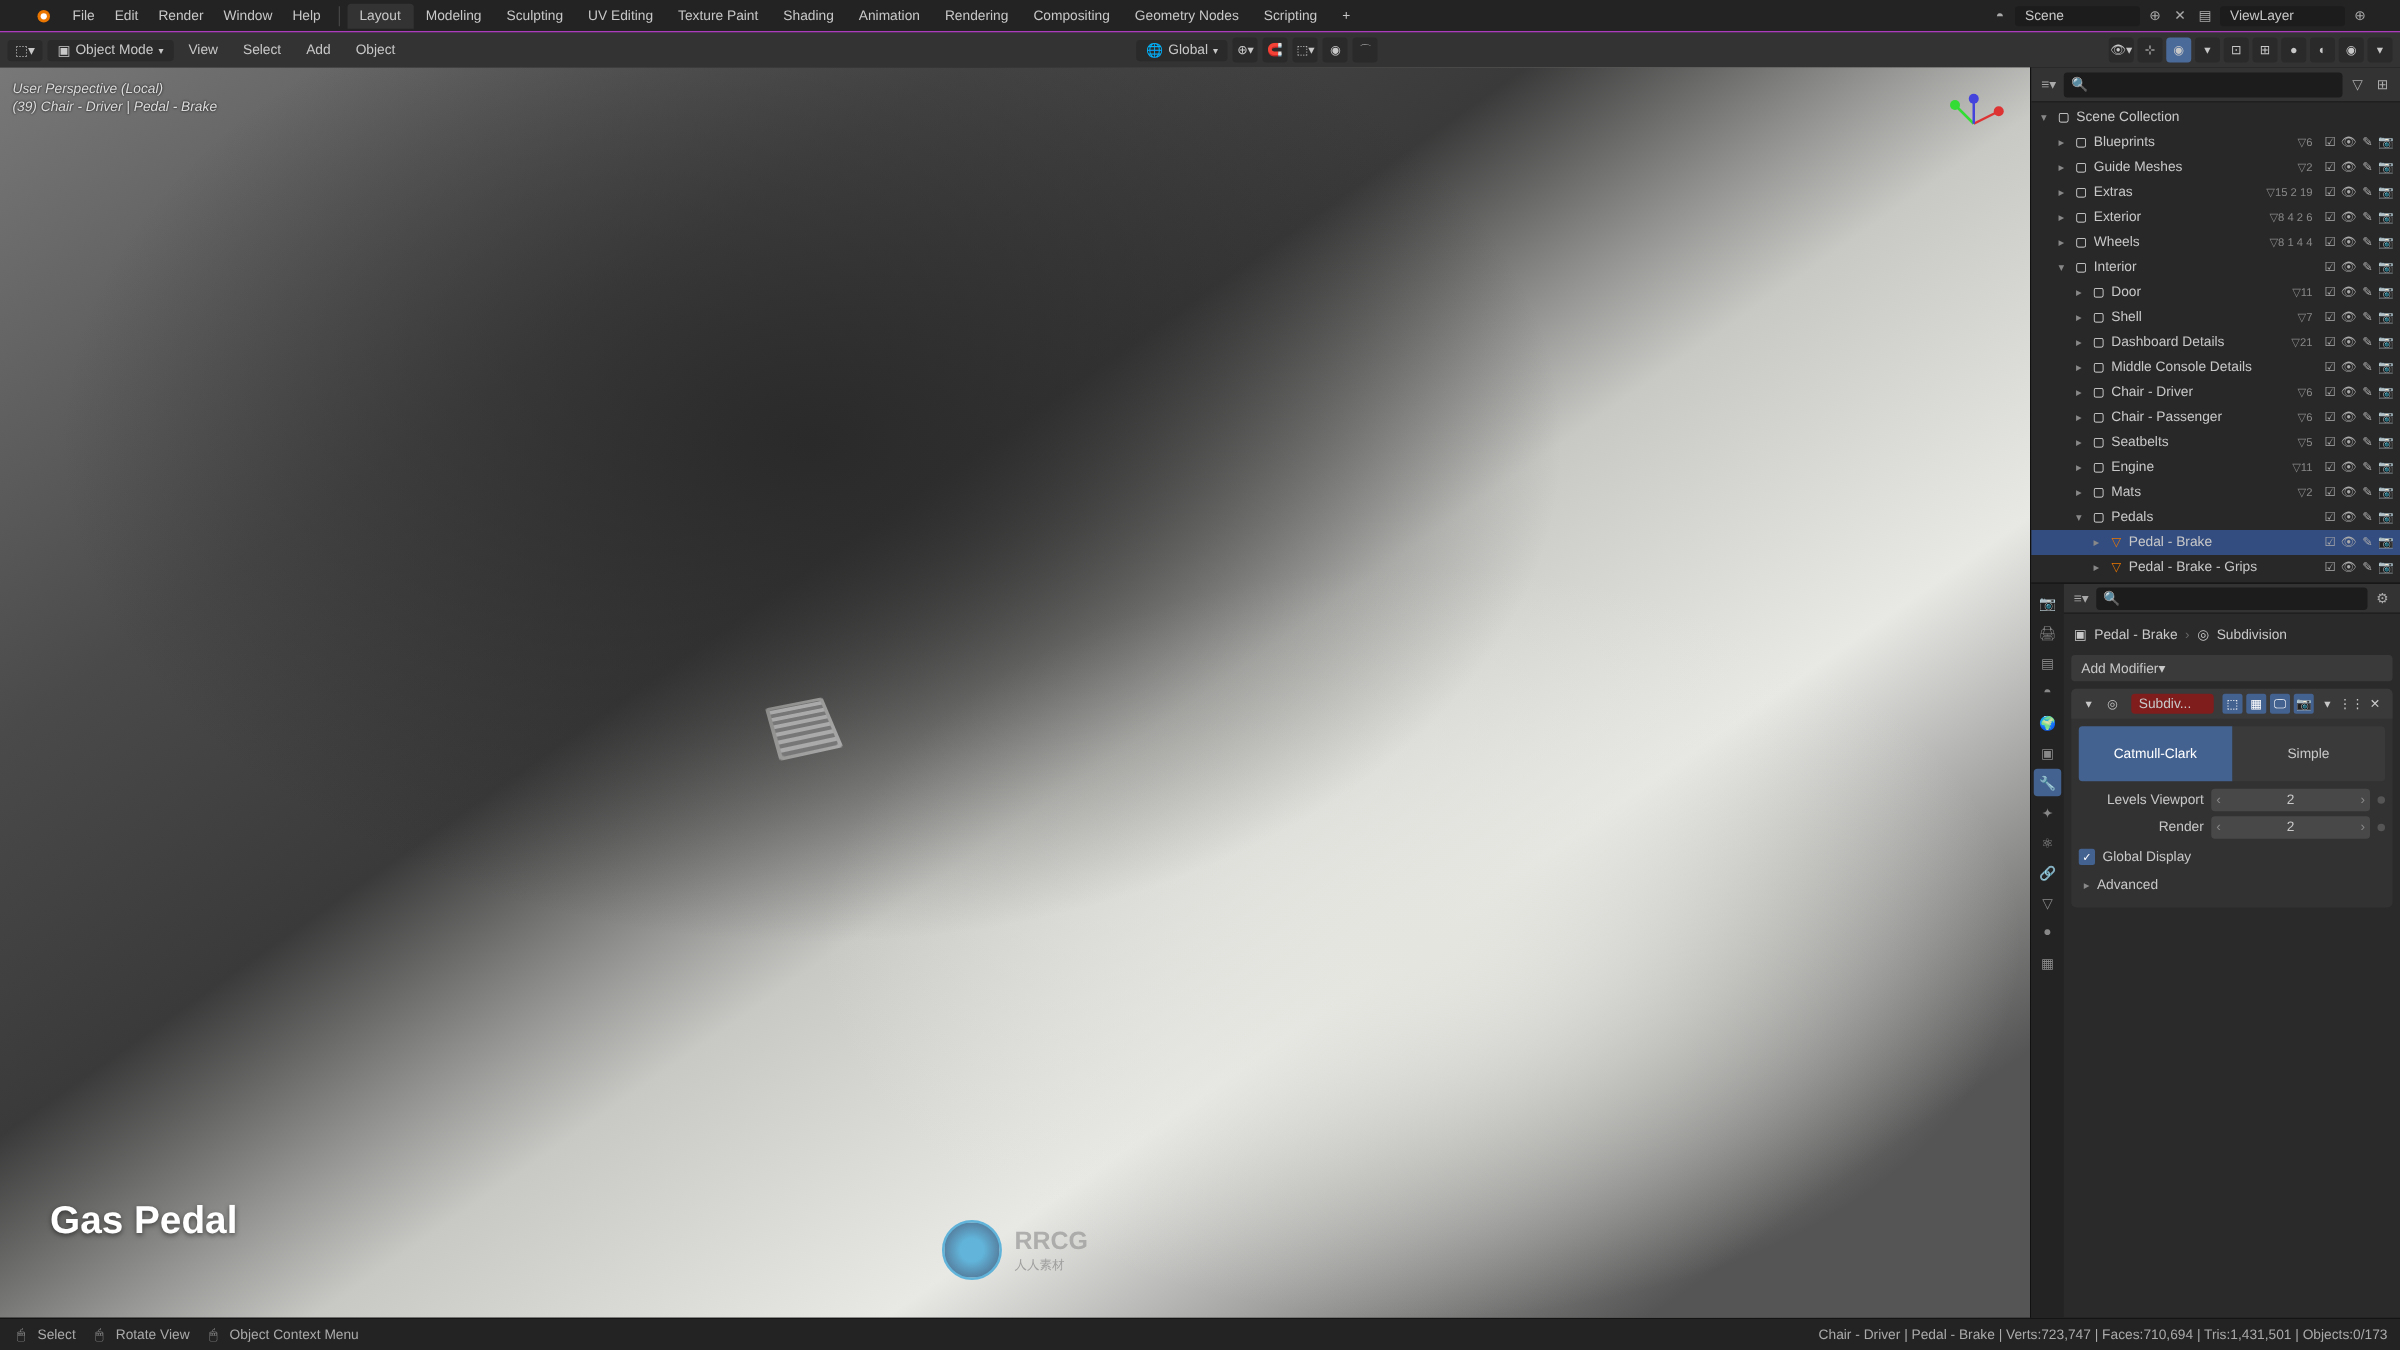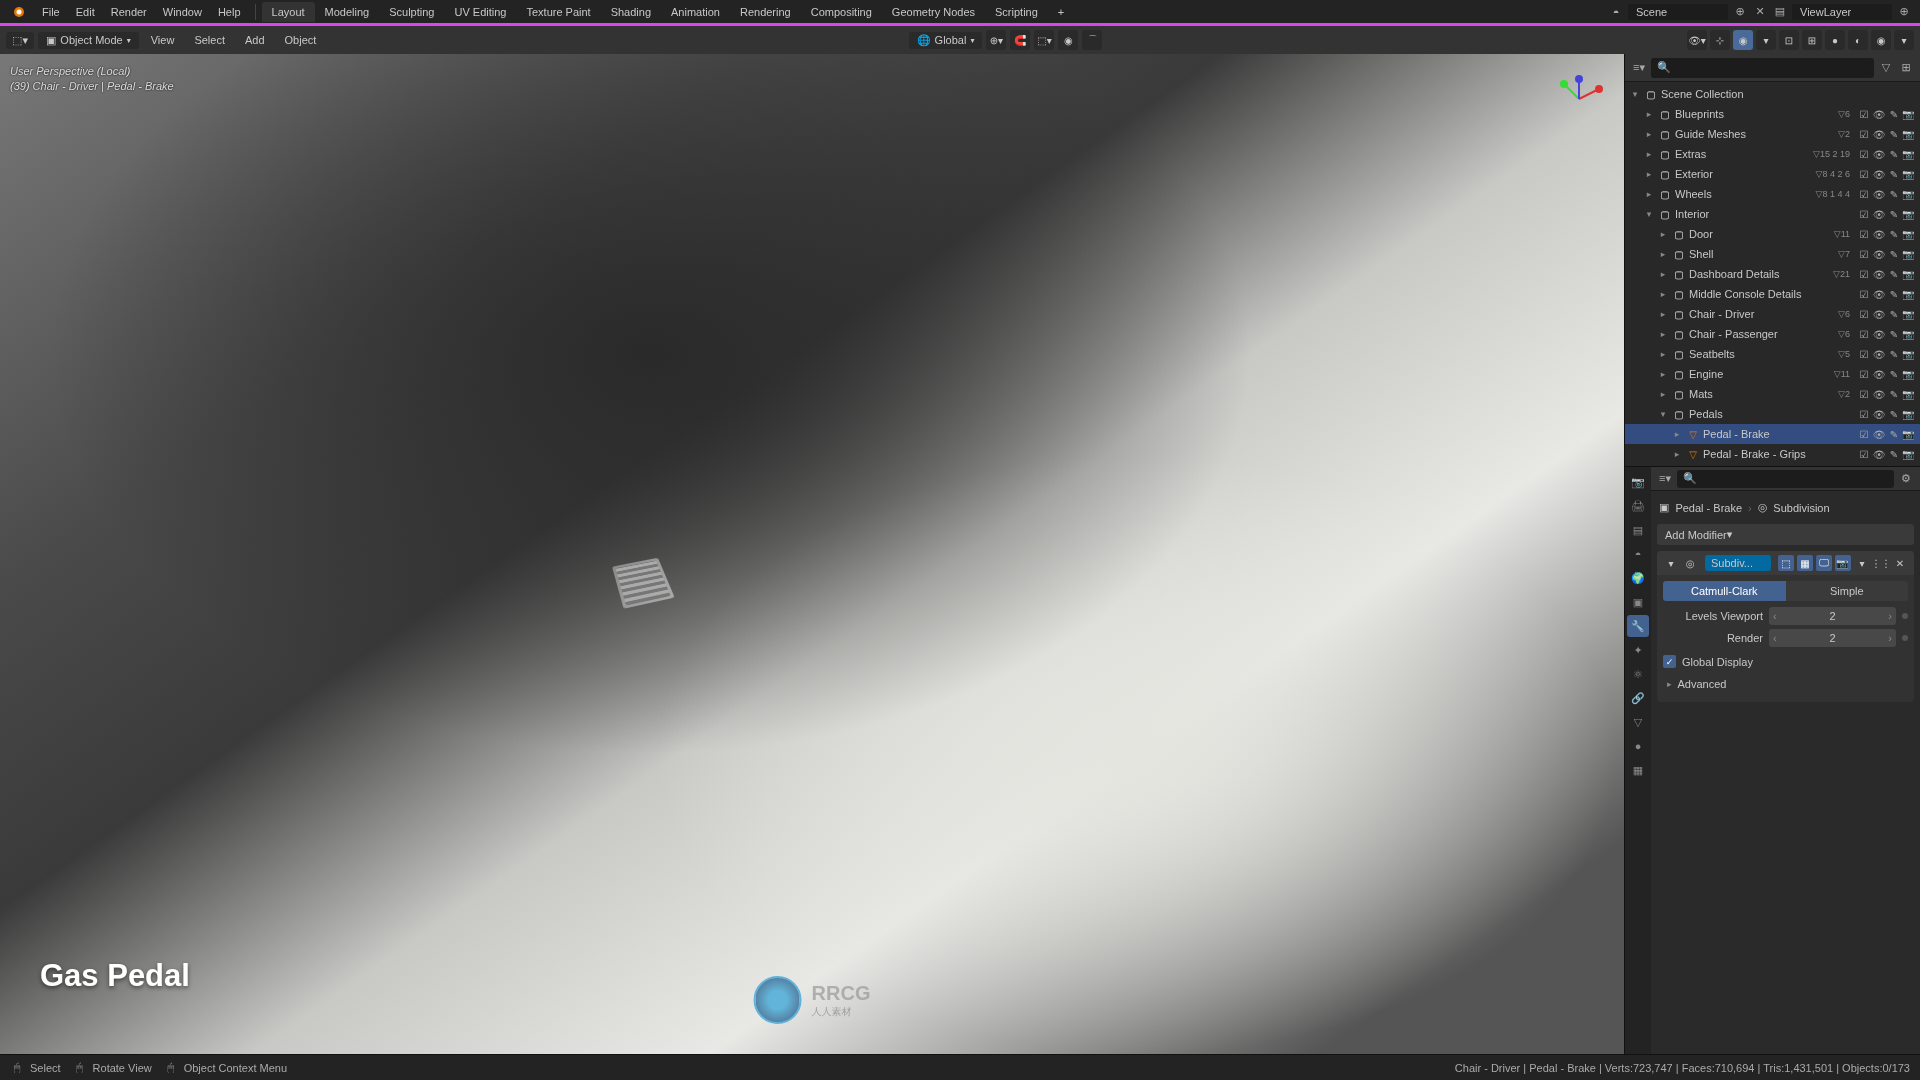--- a/index.html
+++ b/index.html
@@ -1,19 +1,19 @@
 <!DOCTYPE html>
 <html><head>
 <meta charset="utf-8">
 <style>
 * { margin: 0; padding: 0; box-sizing: border-box; font-family: -apple-system, BlinkMacSystemFont, "Segoe UI", sans-serif; }
 body { background: #1a1a1a; color: #c8c8c8; font-size: 11px; overflow: hidden; width: 1920px; height: 1080px; position: relative; }
 
 
-.top-menu { height: 26px; background: #232323; display: flex; align-items: center; padding: 0 8px; border-bottom: 3px solid #d946ef; }
+.top-menu { height: 26px; background: #232323; display: flex; align-items: center; padding: 0 24px; border-bottom: 1px solid #d946ef; }
 .top-menu .app-icon { width: 18px; height: 18px; margin-right: 8px; display: flex; align-items: center; justify-content: center; }
 .top-menu .menu-item { padding: 0 8px; cursor: pointer; font-size: 11px; }
 .top-menu .divider { width: 1px; height: 16px; background: #444; margin: 0 6px; }
 .top-menu .tab { padding: 4px 10px; font-size: 11px; cursor: pointer; }
 .top-menu .tab.active { background: #333; border-radius: 3px 3px 0 0; }
 .top-menu .right-group { margin-left: auto; display: flex; align-items: center; gap: 4px; }
 .top-menu .scene-field { background: #1c1c1c; padding: 2px 8px; border-radius: 3px; display: flex; align-items: center; gap: 6px; min-width: 100px; }
 .header-icon { width: 16px; height: 16px; display: flex; align-items: center; justify-content: center; color: #aaa; }
 
 
@@ -73,24 +73,24 @@
 .prop-tab.active { background: #446290; color: #fff; }
 .prop-content { flex: 1; padding: 6px; overflow-y: auto; }
 .prop-header { height: 24px; background: #333; display: flex; align-items: center; padding: 0 6px; gap: 4px; border-bottom: 1px solid #1a1a1a; margin: -6px -6px 6px -6px; }
 .prop-search { flex: 1; background: #1c1c1c; border-radius: 3px; height: 18px; padding: 0 6px; display: flex; align-items: center; }
 .breadcrumb { display: flex; align-items: center; gap: 6px; padding: 4px 2px; font-size: 11px; margin-bottom: 6px; }
 .breadcrumb .sep { color: #666; }
 .add-modifier { background: #3a3a3a; border-radius: 3px; padding: 4px 8px; text-align: center; margin-bottom: 6px; cursor: pointer; display: flex; align-items: center; }
 .modifier-panel { background: #323232; border-radius: 4px; padding: 0; }
 .modifier-header { display: flex; align-items: center; gap: 3px; padding: 4px 6px; background: #3a3a3a; border-radius: 4px 4px 0 0; }
 .modifier-header .icon-sm { width: 16px; height: 16px; display: flex; align-items: center; justify-content: center; font-size: 10px; }
-.modifier-header .name { flex: 1; background: #0369a1; padding: 2px 6px; border-radius: 3px; margin: 0 4px; }
+.modifier-header .name { flex: 1; background: #7f1d1d; padding: 2px 6px; border-radius: 3px; margin: 0 4px; }
 .modifier-body { padding: 6px; }
 .btn-group { display: flex; margin-bottom: 6px; }
-.btn-group .btn { flex: 1; padding: 4px; text-align: center; background: #3a3a3a; cursor: pointer; font-size: 11px; }
+.btn-group .btn { flex: 1; padding: 16px; text-align: center; background: #3a3a3a; cursor: pointer; font-size: 11px; }
 .btn-group .btn:first-child { border-radius: 3px 0 0 3px; }
 .btn-group .btn:last-child { border-radius: 0 3px 3px 0; }
 .btn-group .btn.active { background: #446290; color: #fff; }
 .prop-row { display: flex; align-items: center; margin-bottom: 4px; gap: 6px; }
 .prop-row .label { flex: 0 0 100px; text-align: right; font-size: 11px; }
 .prop-row .value { flex: 1; background: #484848; border-radius: 3px; padding: 3px 8px; text-align: center; position: relative; }
 .prop-row .value::before { content: "‹"; position: absolute; left: 4px; color: #888; }
 .prop-row .value::after { content: "›"; position: absolute; right: 4px; color: #888; }
 .prop-row .dot { width: 6px; height: 6px; border-radius: 50%; background: #555; }
 .checkbox-row { display: flex; align-items: center; justify-content: center; gap: 6px; padding: 4px 0; }

